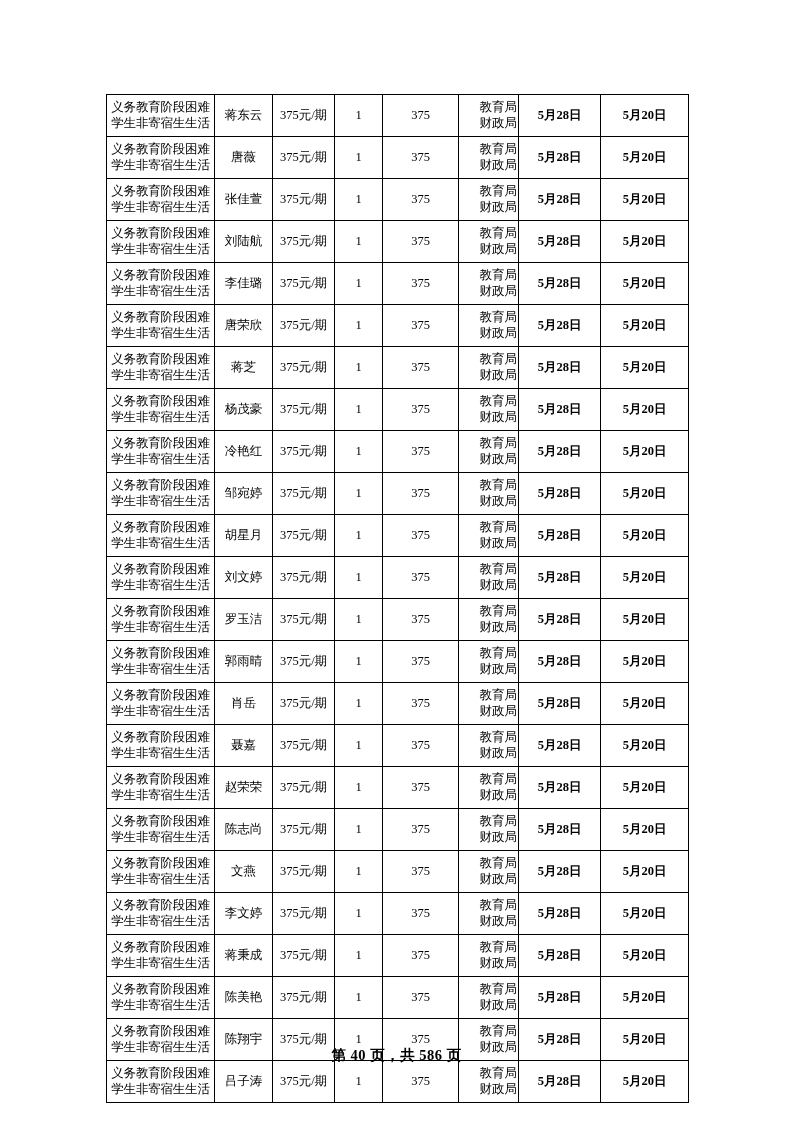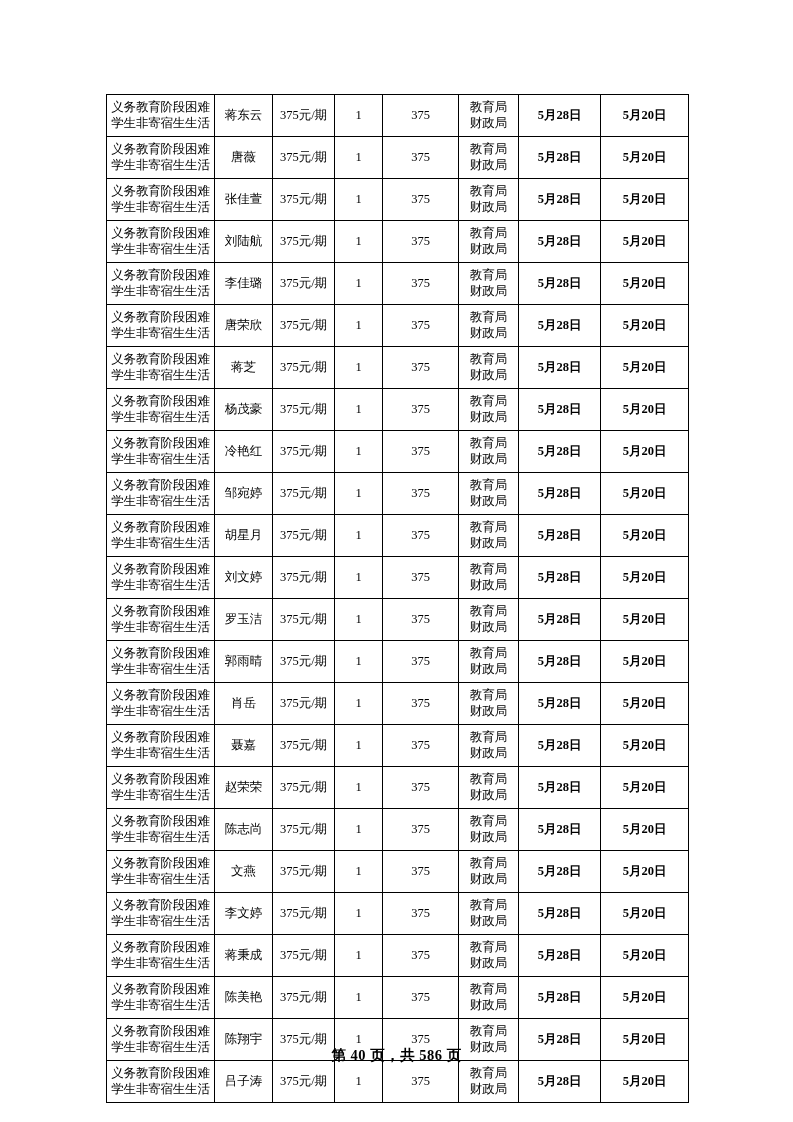--- a/index.html
+++ b/index.html
@@ -61,20 +61,21 @@
   }
   .cell-item .line {
     display: block;
   }
   .cell-dept {
     font-size: 12.5px;
     line-height: 1.2;
   }
   .cell-dept .line {
     display: block;
+    text-align: right;
   }
   .cell-name {
     font-size: 13px;
   }
   .cell-standard {
     font-size: 12.5px;
   }
   .cell-count, .cell-amount {
     font-size: 12.5px;
   }

